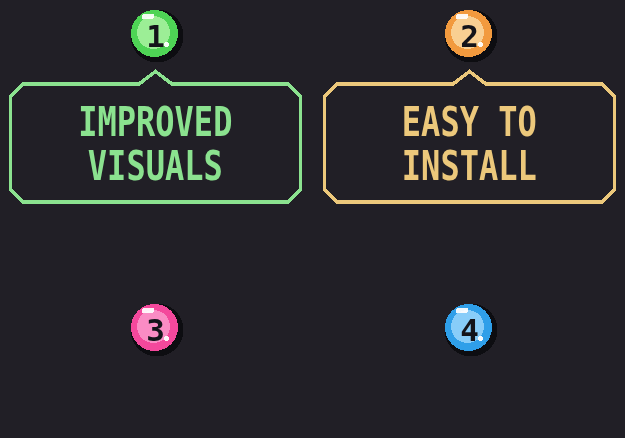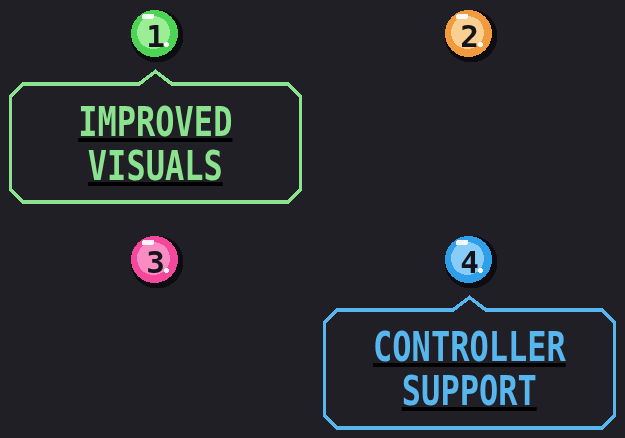--- a/index.html
+++ b/index.html
@@ -56,21 +56,20 @@
     stroke-width: 3.5;
     shape-rendering: crispEdges;
   }
   .label {
     position: absolute;
     left: 0; right: 0; top: 12px; bottom: 0;
     display: flex;
     flex-direction: column;
     align-items: center;
     justify-content: center;
-    text-decoration: underline;
   }
   .label span {
     display: block;
     font-family: "DejaVu Sans Mono", monospace;
     font-weight: 700;
     font-size: 40px;
     line-height: 44px;
     color: var(--accent);
     transform: scaleX(0.8);
     white-space: nowrap;
@@ -108,20 +107,29 @@
     <div class="badge">
       <svg viewBox="0 0 56 56">
         <circle class="b-outline" cx="29" cy="29" r="26.5"></circle>
         <circle class="b-main" cx="26.5" cy="26.5" r="23.5"></circle>
         <circle class="b-light" cx="25.5" cy="25.5" r="16.5"></circle>
         <rect class="b-hl" x="14" y="7" width="12" height="5" rx="2"></rect>
         <circle class="b-dot" cx="38.5" cy="37.5" r="2.5"></circle>
         <text class="b-num" x="27.5" y="39.5" text-anchor="middle">2</text>
       </svg>
     </div>
+    <div class="card">
+      <svg class="frame" viewBox="0 0 295 137" preserveAspectRatio="none">
+        <path class="frame-path" d="M 15 15 H 131 L 147.5 2.5 L 164 15 H 280 L 292.5 27.5 V 120.5 L 280 133 H 15 L 2.5 120.5 V 27.5 Z"></path>
+      </svg>
+      <div class="label">
+        <span>EASY TO</span>
+        <span>INSTALL</span>
+      </div>
+    </div>
   </section>
 
   <section class="feature" style="--accent: #f577a8; --badge-main: #f4489c; --badge-light: #fa8cc4;">
     <div class="badge">
       <svg viewBox="0 0 56 56">
         <circle class="b-outline" cx="29" cy="29" r="26.5"></circle>
         <circle class="b-main" cx="26.5" cy="26.5" r="23.5"></circle>
         <circle class="b-light" cx="25.5" cy="25.5" r="16.5"></circle>
         <rect class="b-hl" x="14" y="7" width="12" height="5" rx="2"></rect>
         <circle class="b-dot" cx="38.5" cy="37.5" r="2.5"></circle>
@@ -134,24 +142,15 @@
     <div class="badge">
       <svg viewBox="0 0 56 56">
         <circle class="b-outline" cx="29" cy="29" r="26.5"></circle>
         <circle class="b-main" cx="26.5" cy="26.5" r="23.5"></circle>
         <circle class="b-light" cx="25.5" cy="25.5" r="16.5"></circle>
         <rect class="b-hl" x="14" y="7" width="12" height="5" rx="2"></rect>
         <circle class="b-dot" cx="38.5" cy="37.5" r="2.5"></circle>
         <text class="b-num" x="27.5" y="39.5" text-anchor="middle">4</text>
       </svg>
     </div>
-    <div class="card">
-      <svg class="frame" viewBox="0 0 295 137" preserveAspectRatio="none">
-        <path class="frame-path" d="M 15 15 H 131 L 147.5 2.5 L 164 15 H 280 L 292.5 27.5 V 120.5 L 280 133 H 15 L 2.5 120.5 V 27.5 Z"></path>
-      </svg>
-      <div class="label">
-        <span>CONTROLLER</span>
-        <span>SUPPORT</span>
-      </div>
-    </div>
   </section>
 
 </div>
 
 </body></html>

